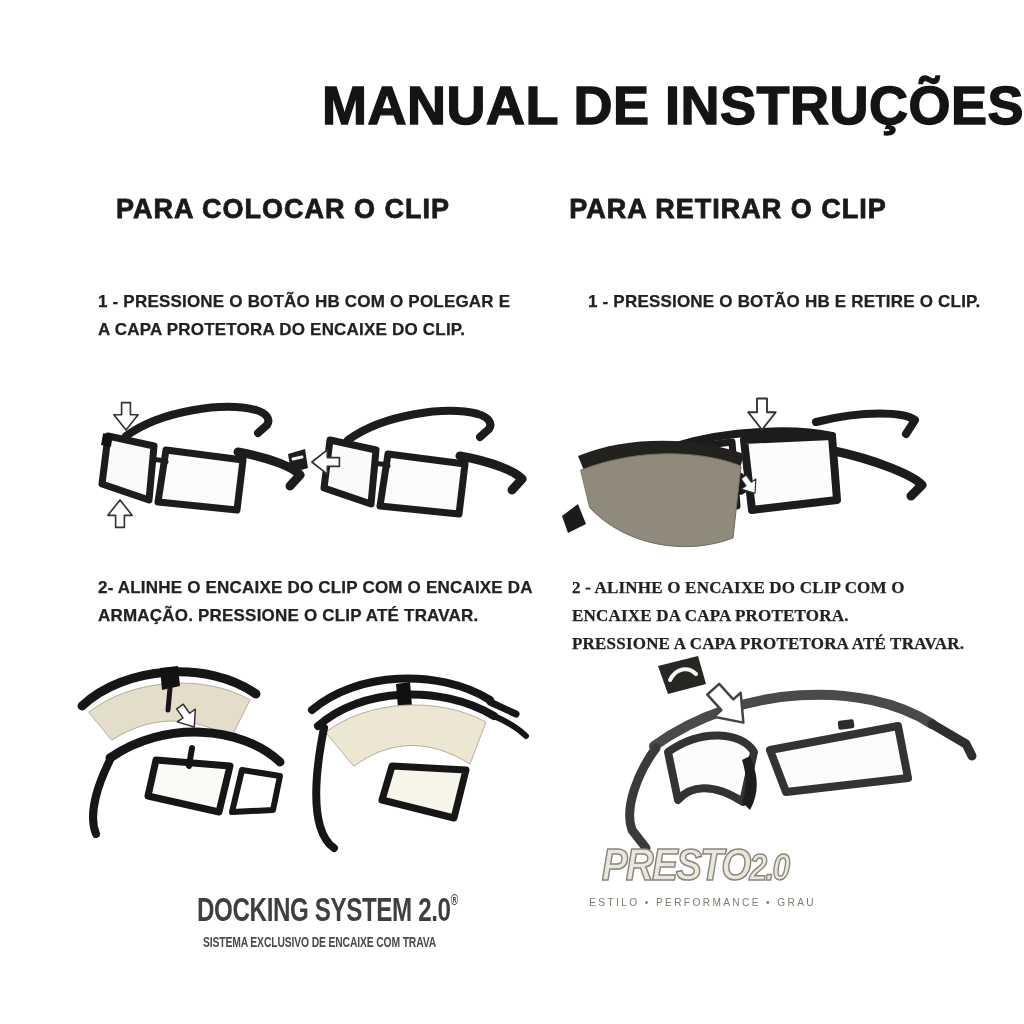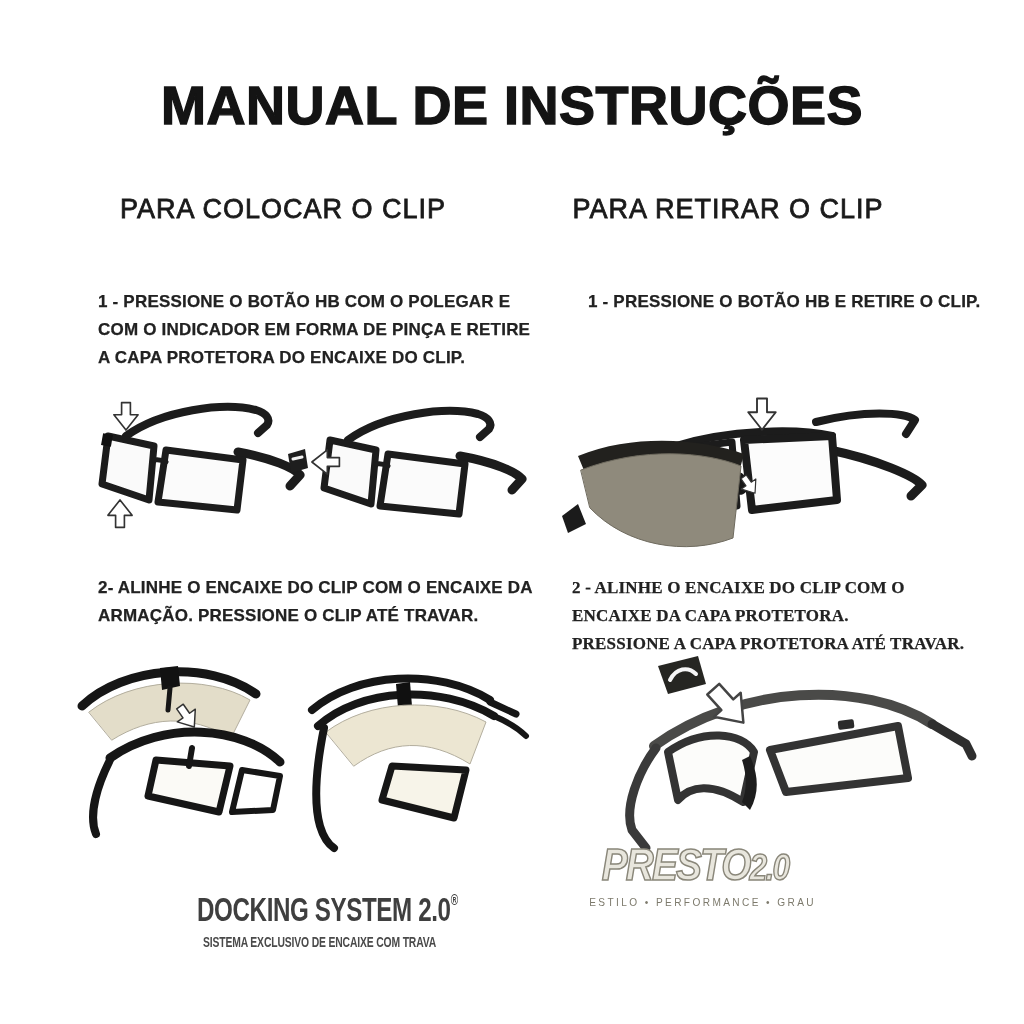--- a/index.html
+++ b/index.html
@@ -3,27 +3,27 @@
 <meta charset="utf-8">
 <style>
   html,body{margin:0;padding:0;background:#ffffff;}
   .page{
     position:relative;width:1024px;height:1024px;background:#ffffff;overflow:hidden;
     font-family:"Liberation Sans",sans-serif;color:#1f1f1f;
   }
   .abs{position:absolute;}
   
   .title{
-    left:0;right:0;top:74px;text-align:center;
+    left:0;right:0;top:74px;text-align:right;
     font-size:54px;font-weight:700;letter-spacing:0.5px;color:#141414;
     -webkit-text-stroke:1.4px #141414;
   }
   
   .col-header{
-    top:194px;font-size:27px;font-weight:400;letter-spacing:1px;color:#1a1a1a;
+    top:194px;font-size:27px;font-weight:700;letter-spacing:1px;color:#1a1a1a;
     -webkit-text-stroke:0.8px #1a1a1a;text-align:center;white-space:nowrap;
   }
   .hdr-left{left:88px;width:390px;}
   .hdr-right{left:538px;width:380px;}
   
   .step{
     font-size:17px;font-weight:700;line-height:28px;letter-spacing:0.2px;color:#222222;
     -webkit-text-stroke:0.25px #222222;
   }
   .step .line{white-space:nowrap;}
@@ -75,21 +75,20 @@
     </defs>
   </svg>
 
   <div class="abs title">MANUAL DE INSTRUÇÕES</div>
 
   <div class="abs col-header hdr-left">PARA COLOCAR O CLIP</div>
   <div class="abs col-header hdr-right">PARA RETIRAR O CLIP</div>
 
   <div class="abs step s1l">
     <div class="line">1 - PRESSIONE O BOTÃO HB COM O POLEGAR E</div>
-    <div class="line">COM O INDICADOR EM FORMA DE PINÇA E RETIRE</div>
     <div class="line">A CAPA PROTETORA DO ENCAIXE DO CLIP.</div>
   </div>
 
   <div class="abs step s1r">
     <div class="line">1 - PRESSIONE O BOTÃO HB E RETIRE O CLIP.</div>
   </div>
 
   <div class="abs step s2l">
     <div class="line">2- ALINHE O ENCAIXE DO CLIP COM O ENCAIXE DA</div>
     <div class="line">ARMAÇÃO. PRESSIONE O CLIP ATÉ TRAVAR.</div>

